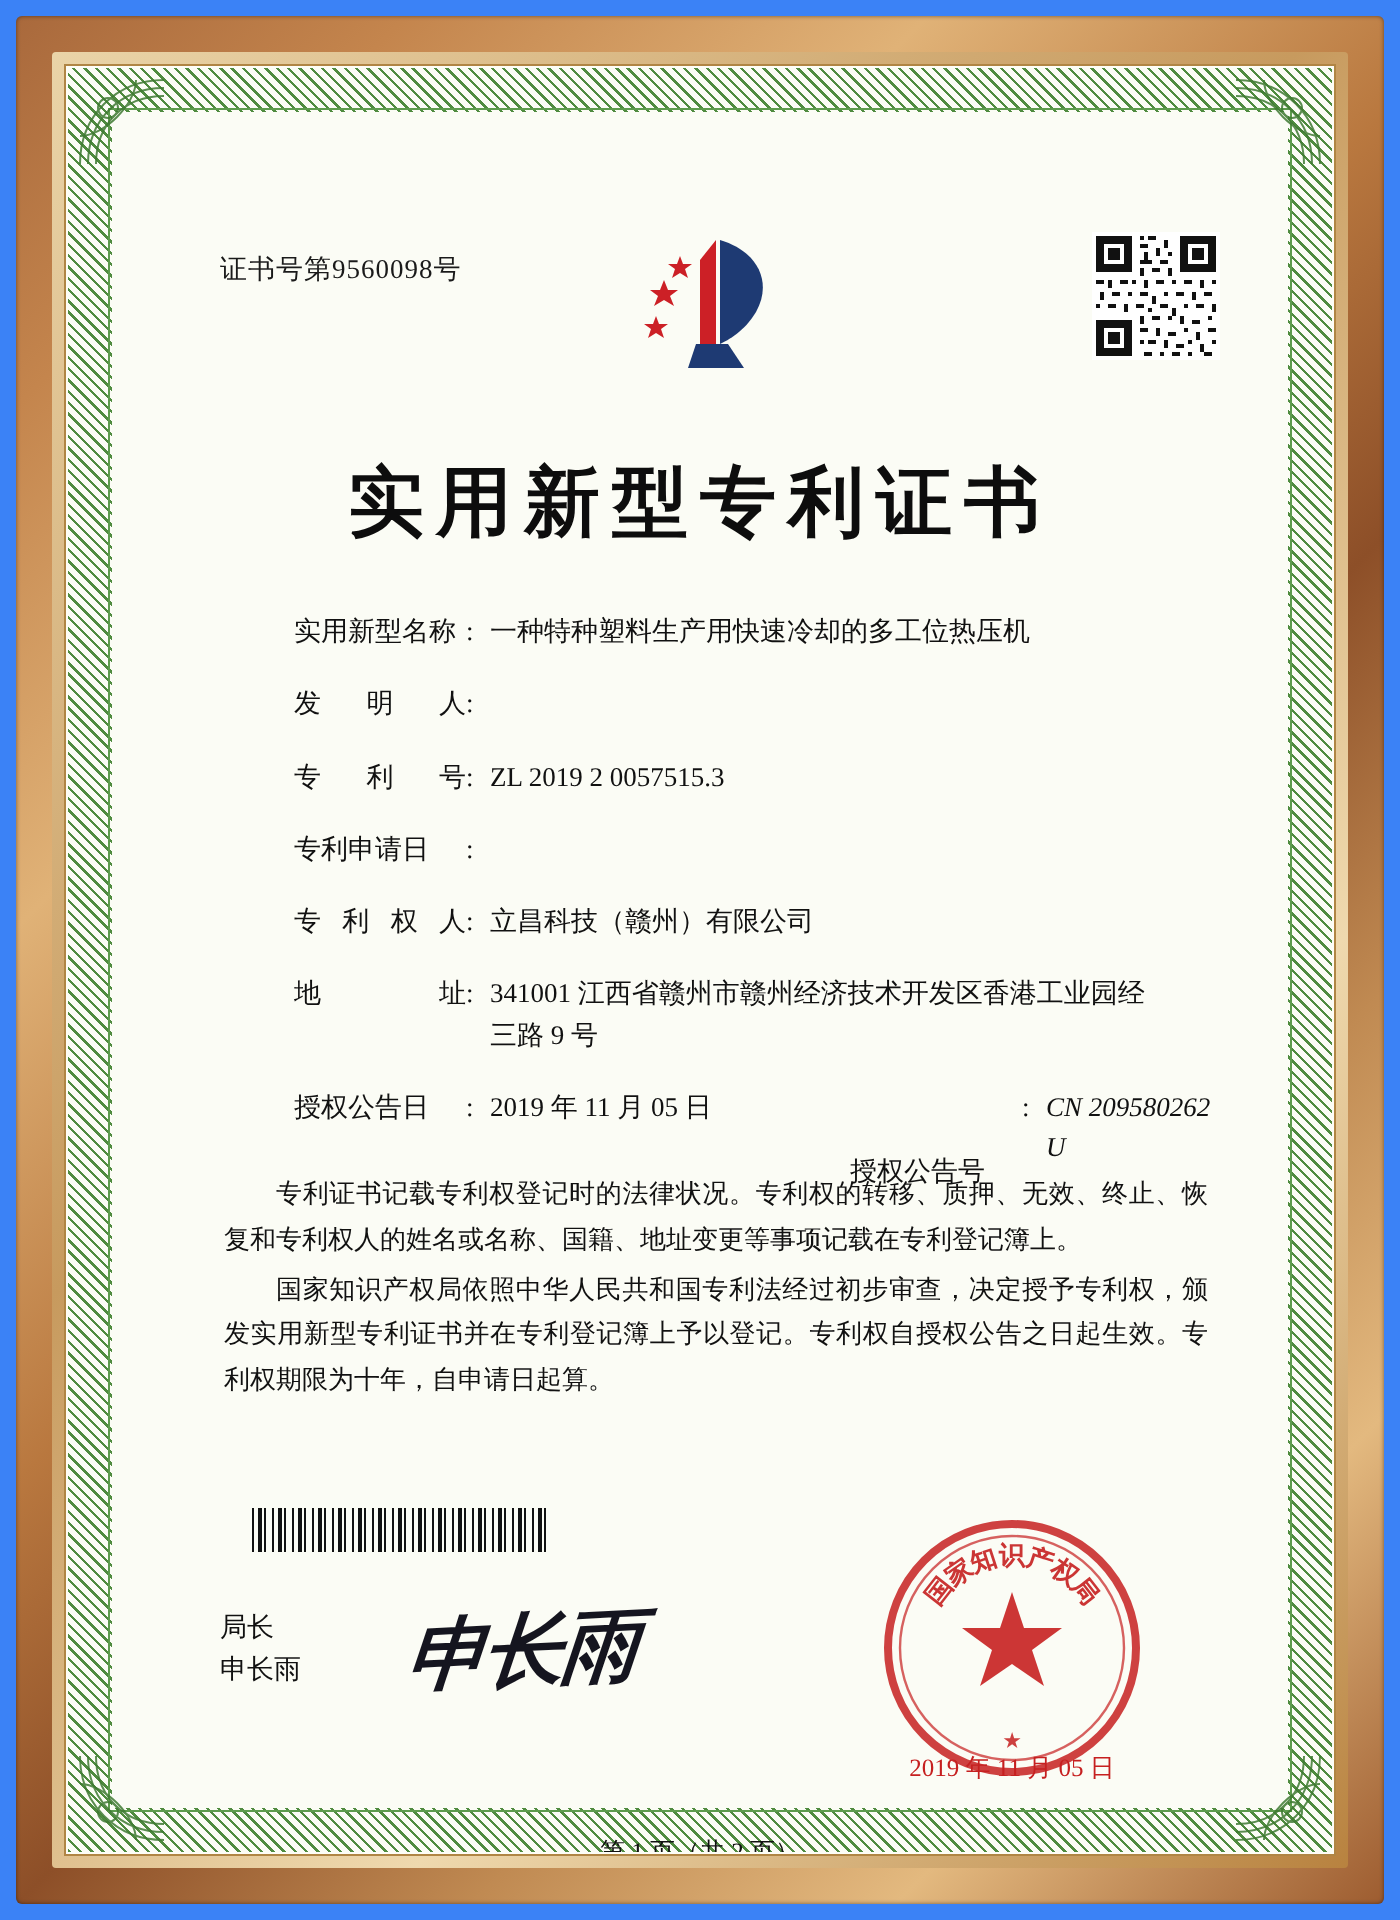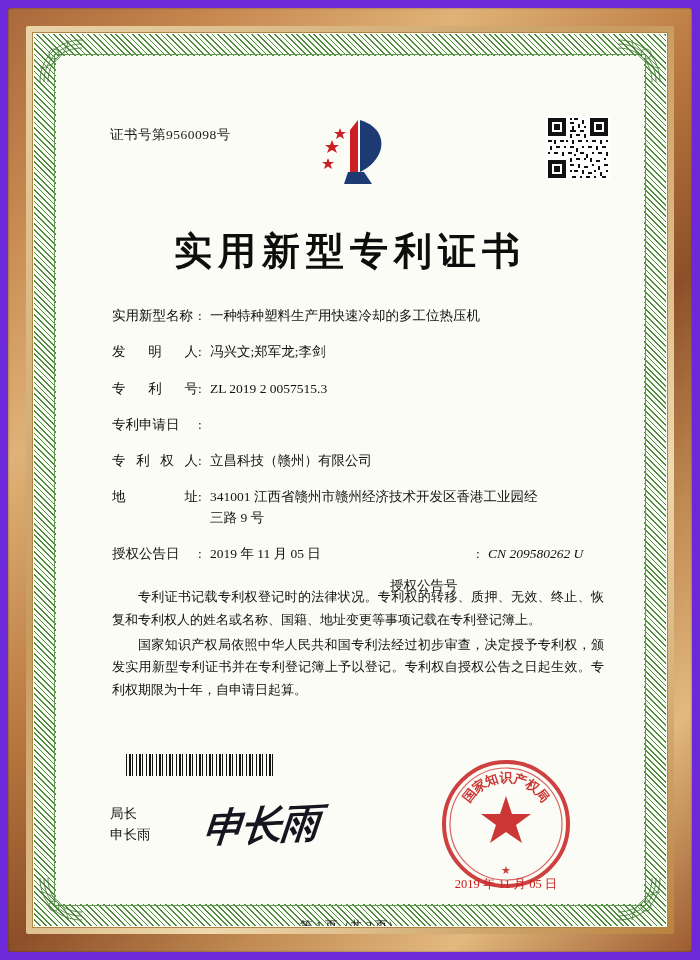--- a/index.html
+++ b/index.html
@@ -10,21 +10,21 @@
   body {
     width: 700px;
     height: 960px;
     font-family: "Liberation Serif", serif;
     overflow: hidden;
   }
   .page {
     position: relative;
     width: 700px;
     height: 960px;
-    background: #6d28d9;
+    background: #3b82f6;
     box-sizing: border-box;
   }
   
   .frame-outer {
     position: absolute;
     left: 8px; top: 8px;
     width: 684px; height: 944px;
     box-sizing: border-box;
     background:
       linear-gradient(135deg, #a9693c 0%, #c4854d 12%, #e0b277 28%, #b9783f 45%,
@@ -140,20 +140,21 @@
   .field-row {
     display: flex;
     align-items: flex-start;
     margin-bottom: 16px;
   }
   .field-label {
     width: 86px;
     flex: none;
     letter-spacing: 0px;
     white-space: nowrap;
+    margin-left: 35px;
   }
   .field-label.spread {
     display: flex;
     justify-content: space-between;
     width: 86px;
   }
   .field-colon {
     width: 12px;
     flex: none;
   }
@@ -391,21 +392,20 @@
           <div class="field-value">一种特种塑料生产用快速冷却的多工位热压机</div>
         </div>
 
         <div class="field-row">
           <div class="field-label spread">
             <span>发</span>
             <span>明</span>
             <span>人</span>
           </div>
           <div class="field-colon">:</div>
-          <div class="field-value">冯兴文;郑军龙;李剑</div>
         </div>
 
         <div class="field-row">
           <div class="field-label spread">
             <span>专</span>
             <span>利</span>
             <span>号</span>
           </div>
           <div class="field-colon">:</div>
           <div class="field-value">ZL 2019 2 0057515.3</div>

